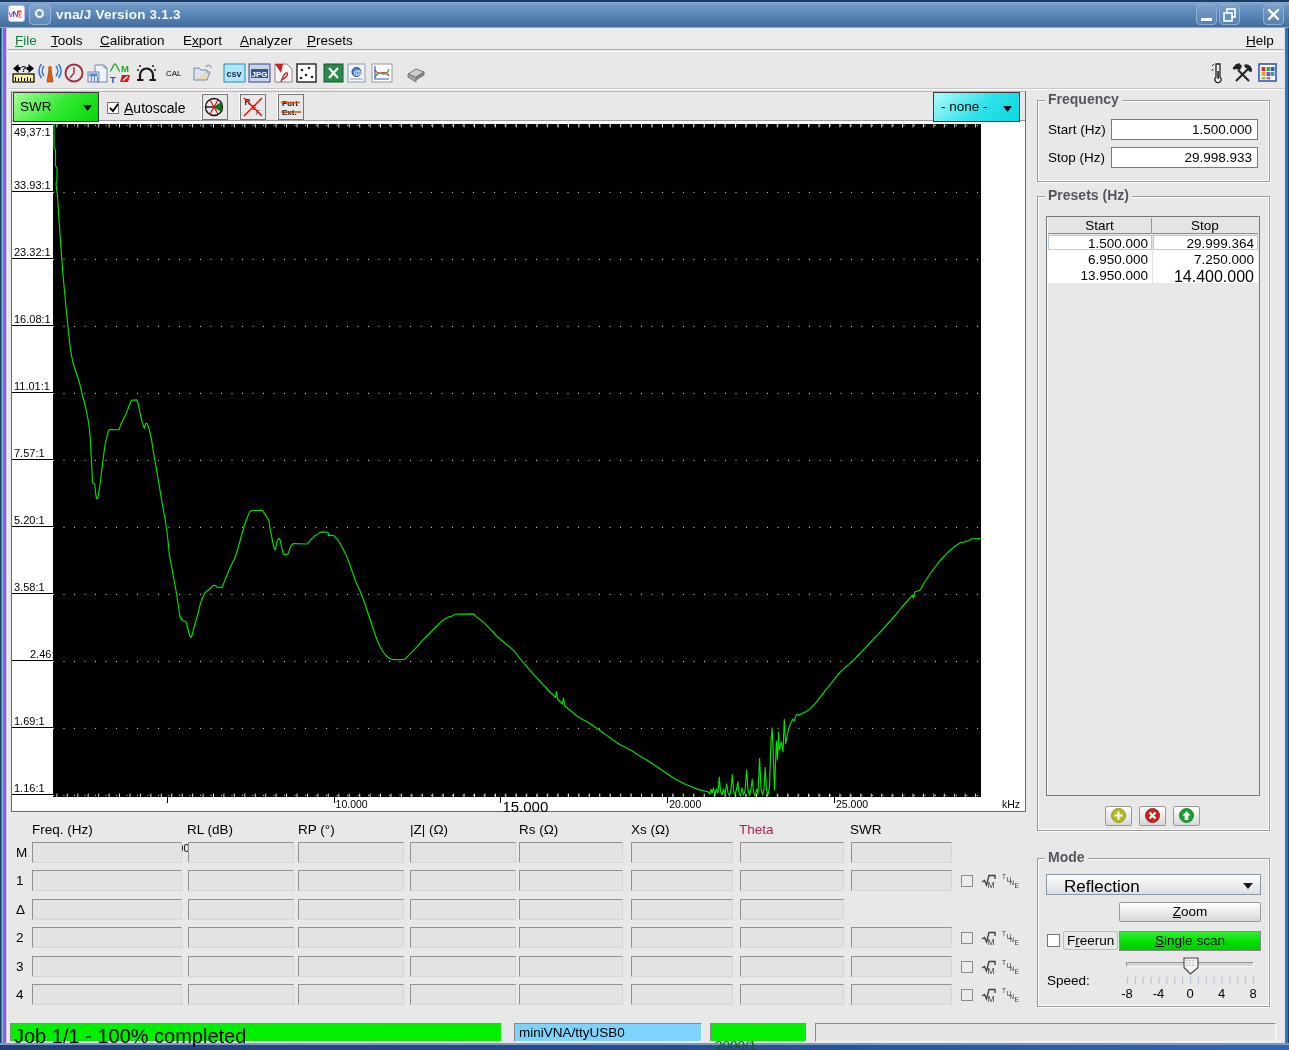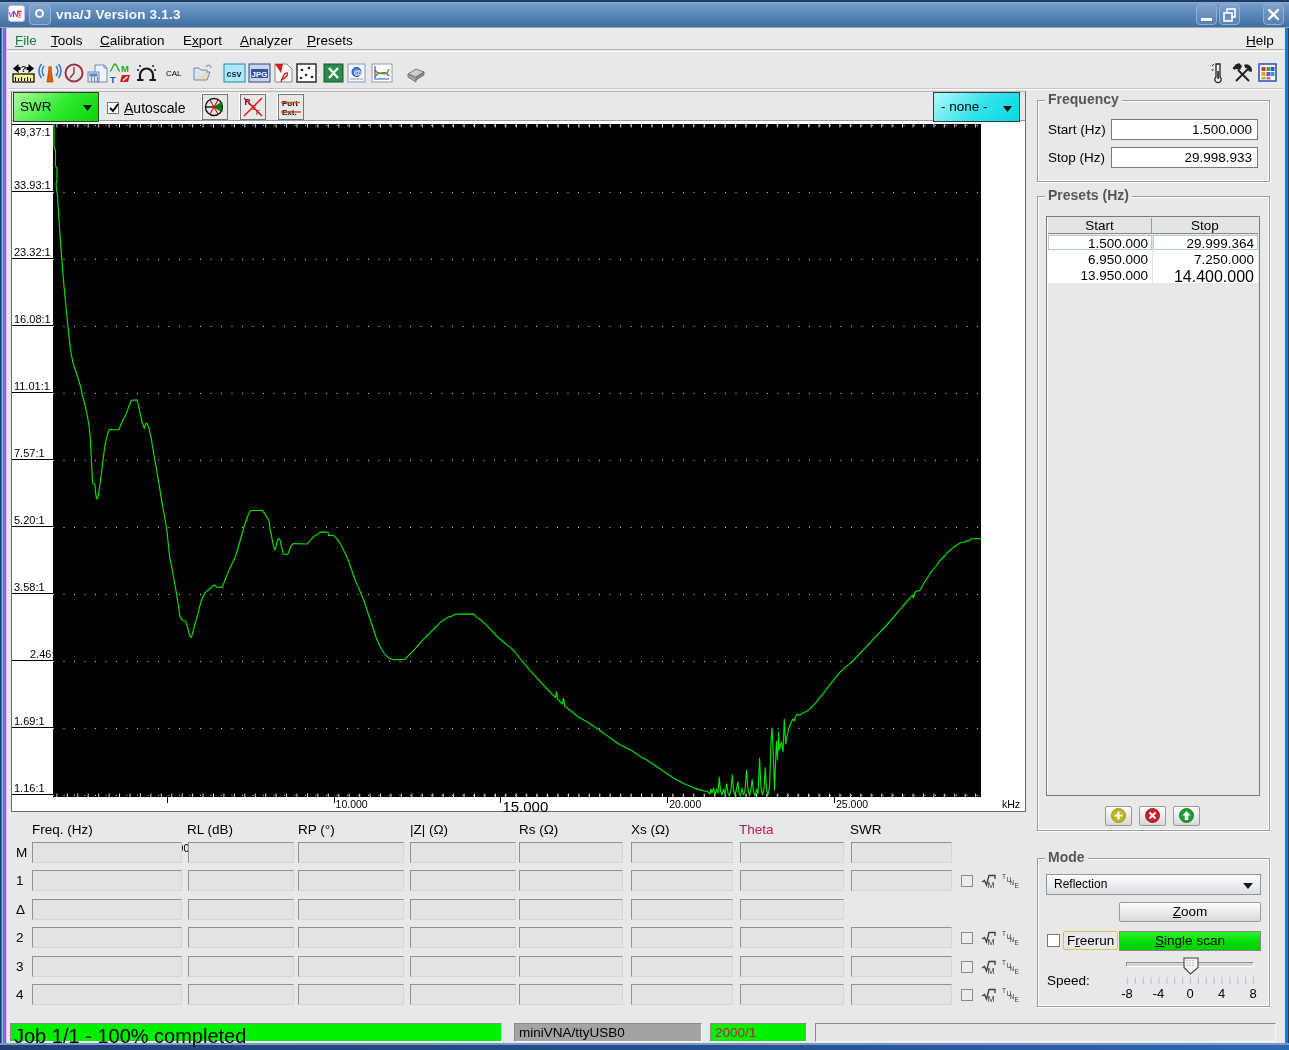--- a/index.html
+++ b/index.html
@@ -581,21 +581,21 @@
       <circle cx="7.5" cy="7.5" r="7" fill="#cc2020" stroke="#881010" stroke-width="0.8"></circle>
       <path d="M4.5 4.5 l6 6 M10.5 4.5 l-6 6" stroke="#fff" stroke-width="2.2"></path>
     </svg></div>
 <div class="abs" style="left:1173px;top:806px;width:27px;height:20px;background:linear-gradient(180deg,#fefefe,#d8d8d8);border:1px solid #999;border-radius:2px;text-align:center;"><svg width="15" height="15" style="margin-top:1px;">
       <circle cx="7.5" cy="7.5" r="7" fill="#18a030" stroke="#107020" stroke-width="0.8"></circle>
       <path d="M7.5 3 l4 4.5 h-2.2 v4.5 h-3.6 v-4.5 H3.5 z" fill="#fff"></path>
     </svg></div>
 <div class="abs" style="left:1037px;top:858px;width:233px;height:149px;border:1px solid #9b9b9b;box-shadow:inset 1px 1px 0 #fdfdfd, inset -1px -1px 0 #fdfdfd, 1px 1px 0 #fdfdfd;"></div>
 <div class="abs" style="left:1045px;top:849px;background:#e8e8e8;font-size:14px;font-weight:bold;color:#55555f;padding:0 3px;">Mode</div>
 <div class="abs" style="left:1046px;top:874px;width:215px;height:21px;background:linear-gradient(180deg,#fdfdfd,#dcdfe3);border:1px solid #8a97a5;">
-<div class="abs" style="left:7px;top:2px;font-size:12px;color:#000;">Reflection</div>
+<div class="abs" style="left:17px;top:2px;font-size:17px;color:#000;">Reflection</div>
 <svg class="abs" style="right:6px;top:7px;" width="11" height="8">
       <path d="M0 1 h10 l-5 6 z" fill="#1a1a1a"></path>
     </svg>
 </div>
 <div class="abs" style="left:1119px;top:902px;width:142px;height:20px;background:linear-gradient(180deg,#fefefe,#d9d9d9);border:1px solid #999;border-radius:2px;text-align:center;font-size:13.5px;padding-top:1px;"><u>Z</u>oom</div>
 <div class="abs" style="left:1047px;top:934px;width:13px;height:13px;background:#fff;border:1px solid #777;"></div>
 <div class="abs" style="left:1063px;top:931px;border:1px solid #e0c050;border-radius:2px;padding:1px 3px;font-size:13.5px;color:#000;">F<u>r</u>eerun</div>
 <div class="abs" style="left:1119px;top:931px;width:142px;height:20px;background:linear-gradient(180deg,#30f030 0%,#00dd00 60%,#00cc00 100%);border:1px solid #888;text-align:center;font-size:13.5px;padding-top:1px;"><u>S</u>ingle scan</div>
 <div class="abs" style="left:1126px;top:962px;width:128px;height:5px;background:#d4d4d4;border:1px solid #949494;border-bottom-color:#fff;border-right-color:#fff;"></div>
 <svg class="abs" style="left:1183px;top:957px;" width="17" height="18">
@@ -621,14 +621,14 @@
 <line x1="119.625" y1="0" x2="119.625" y2="7" stroke="#b9c4e2" stroke-width="1.2"></line>
 <line x1="127.5" y1="0" x2="127.5" y2="7" stroke="#b9c4e2" stroke-width="1.2"></line>
 </svg>
 <div class="abs" style="left:1047px;top:973px;font-size:13.5px;color:#000;">Speed:</div>
 <div class="abs" style="left:1117px;top:986px;width:20px;text-align:center;font-size:13px;color:#000;">-8</div>
 <div class="abs" style="left:1148.5px;top:986px;width:20px;text-align:center;font-size:13px;color:#000;">-4</div>
 <div class="abs" style="left:1180px;top:986px;width:20px;text-align:center;font-size:13px;color:#000;">0</div>
 <div class="abs" style="left:1211.5px;top:986px;width:20px;text-align:center;font-size:13px;color:#000;">4</div>
 <div class="abs" style="left:1243px;top:986px;width:20px;text-align:center;font-size:13px;color:#000;">8</div>
 <div class="abs" style="left:10px;top:1023px;width:492px;height:19px;background:#00f000;border:1px solid #8a8a8a;border-bottom-color:#f8f8f8;border-right-color:#f8f8f8;font-size:20px;color:#000;padding:1px 0 0 3px;">Job 1/1 - 100% completed</div>
-<div class="abs" style="left:514px;top:1023px;width:188px;height:19px;background:#a3a3a3;border:1px solid #8a8a8a;border-bottom-color:#f8f8f8;border-right-color:#f8f8f8;font-size:13.5px;color:#000;padding:1px 0 0 4px;">miniVNA/ttyUSB0</div>
-<div class="abs" style="left:710px;top:1023px;width:97px;height:19px;background:#00f000;border:1px solid #8a8a8a;border-bottom-color:#f8f8f8;border-right-color:#f8f8f8;font-size:13.5px;color:#be185d;padding:1px 0 0 4px;">2000/1</div>
+<div class="abs" style="left:514px;top:1023px;width:188px;height:19px;background:#7dd3fc;border:1px solid #8a8a8a;border-bottom-color:#f8f8f8;border-right-color:#f8f8f8;font-size:13.5px;color:#000;padding:1px 0 0 4px;">miniVNA/ttyUSB0</div>
+<div class="abs" style="left:710px;top:1023px;width:97px;height:19px;background:#00f000;border:1px solid #8a8a8a;border-bottom-color:#f8f8f8;border-right-color:#f8f8f8;font-size:13.5px;color:#14532d;padding:14px 0 0 4px;">2000/1</div>
 <div class="abs" style="left:815px;top:1023px;width:461px;height:19px;background:#e6e6e6;border:1px solid #8a8a8a;border-bottom-color:#f8f8f8;border-right-color:#f8f8f8;"></div>
 </body></html>

